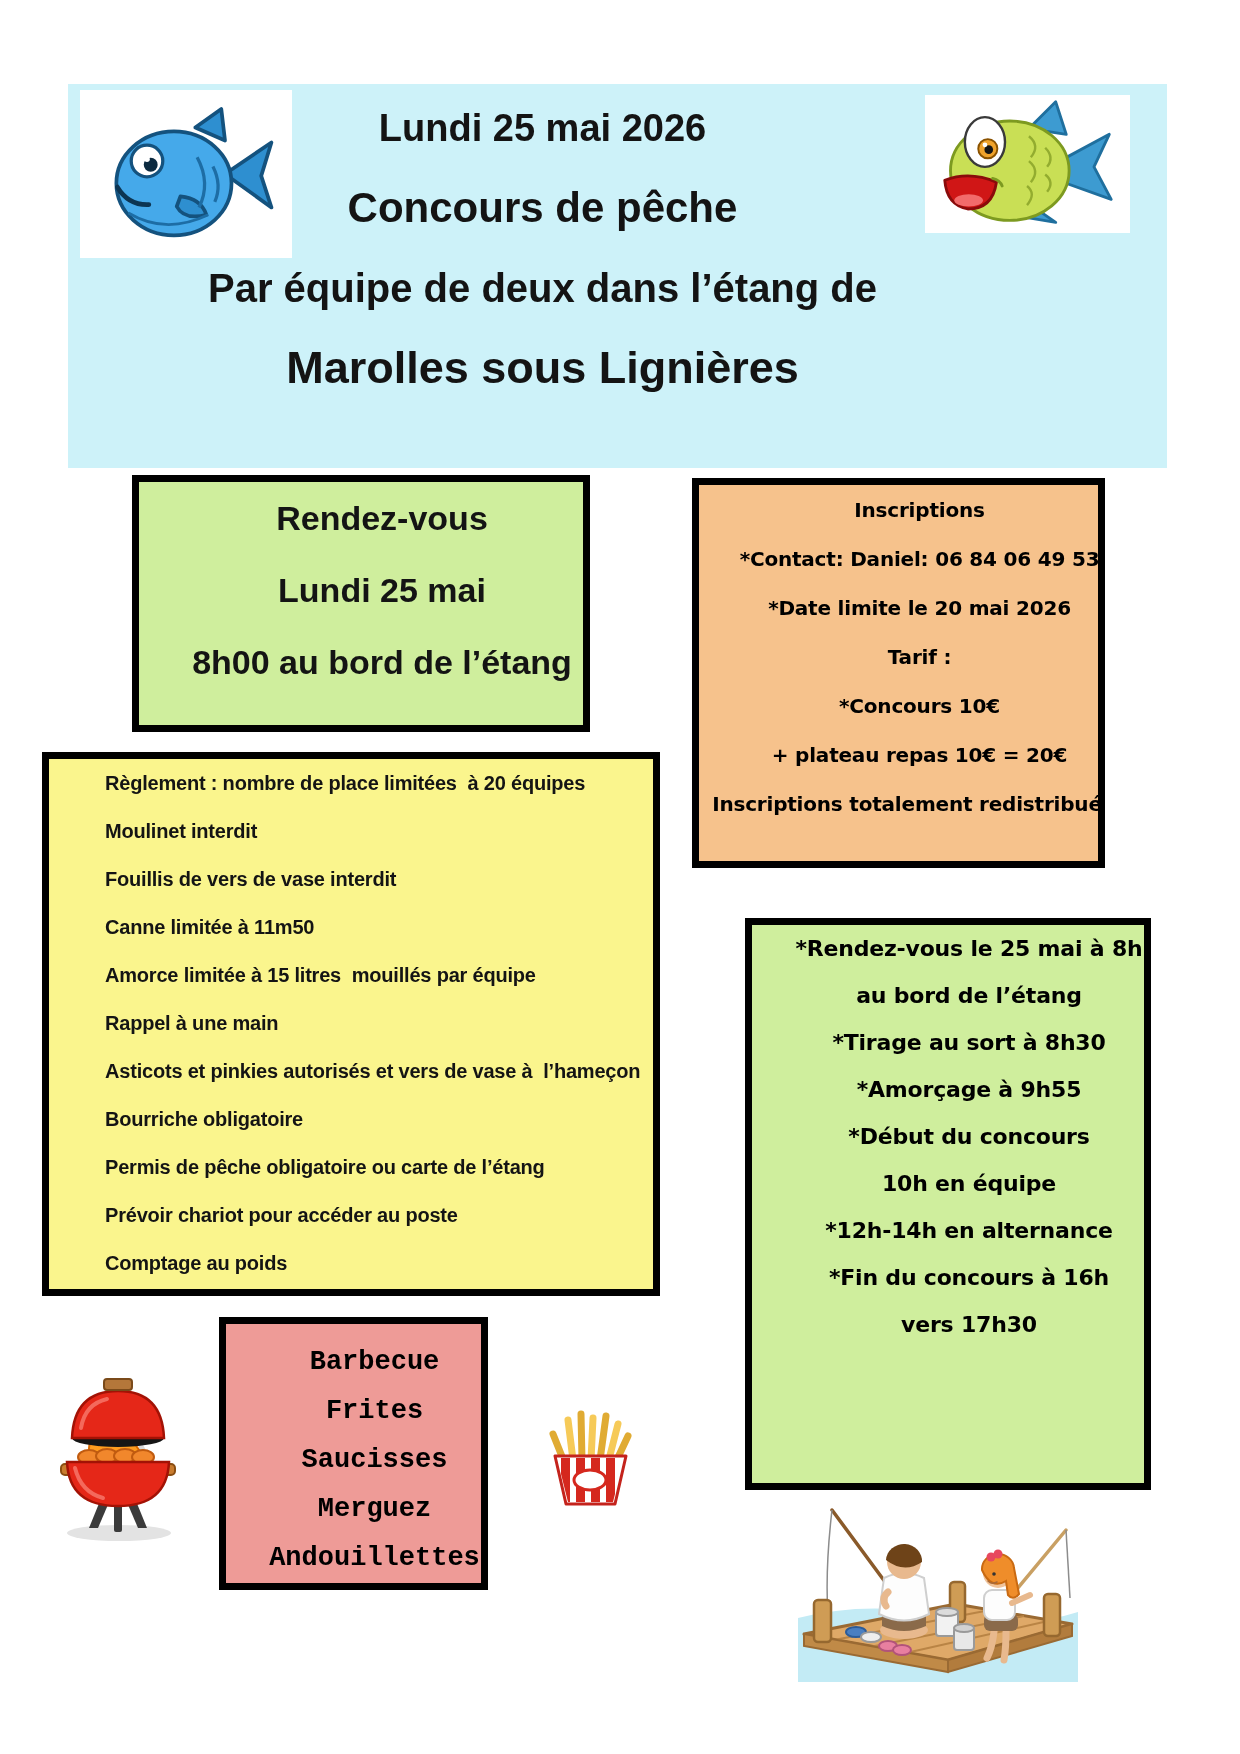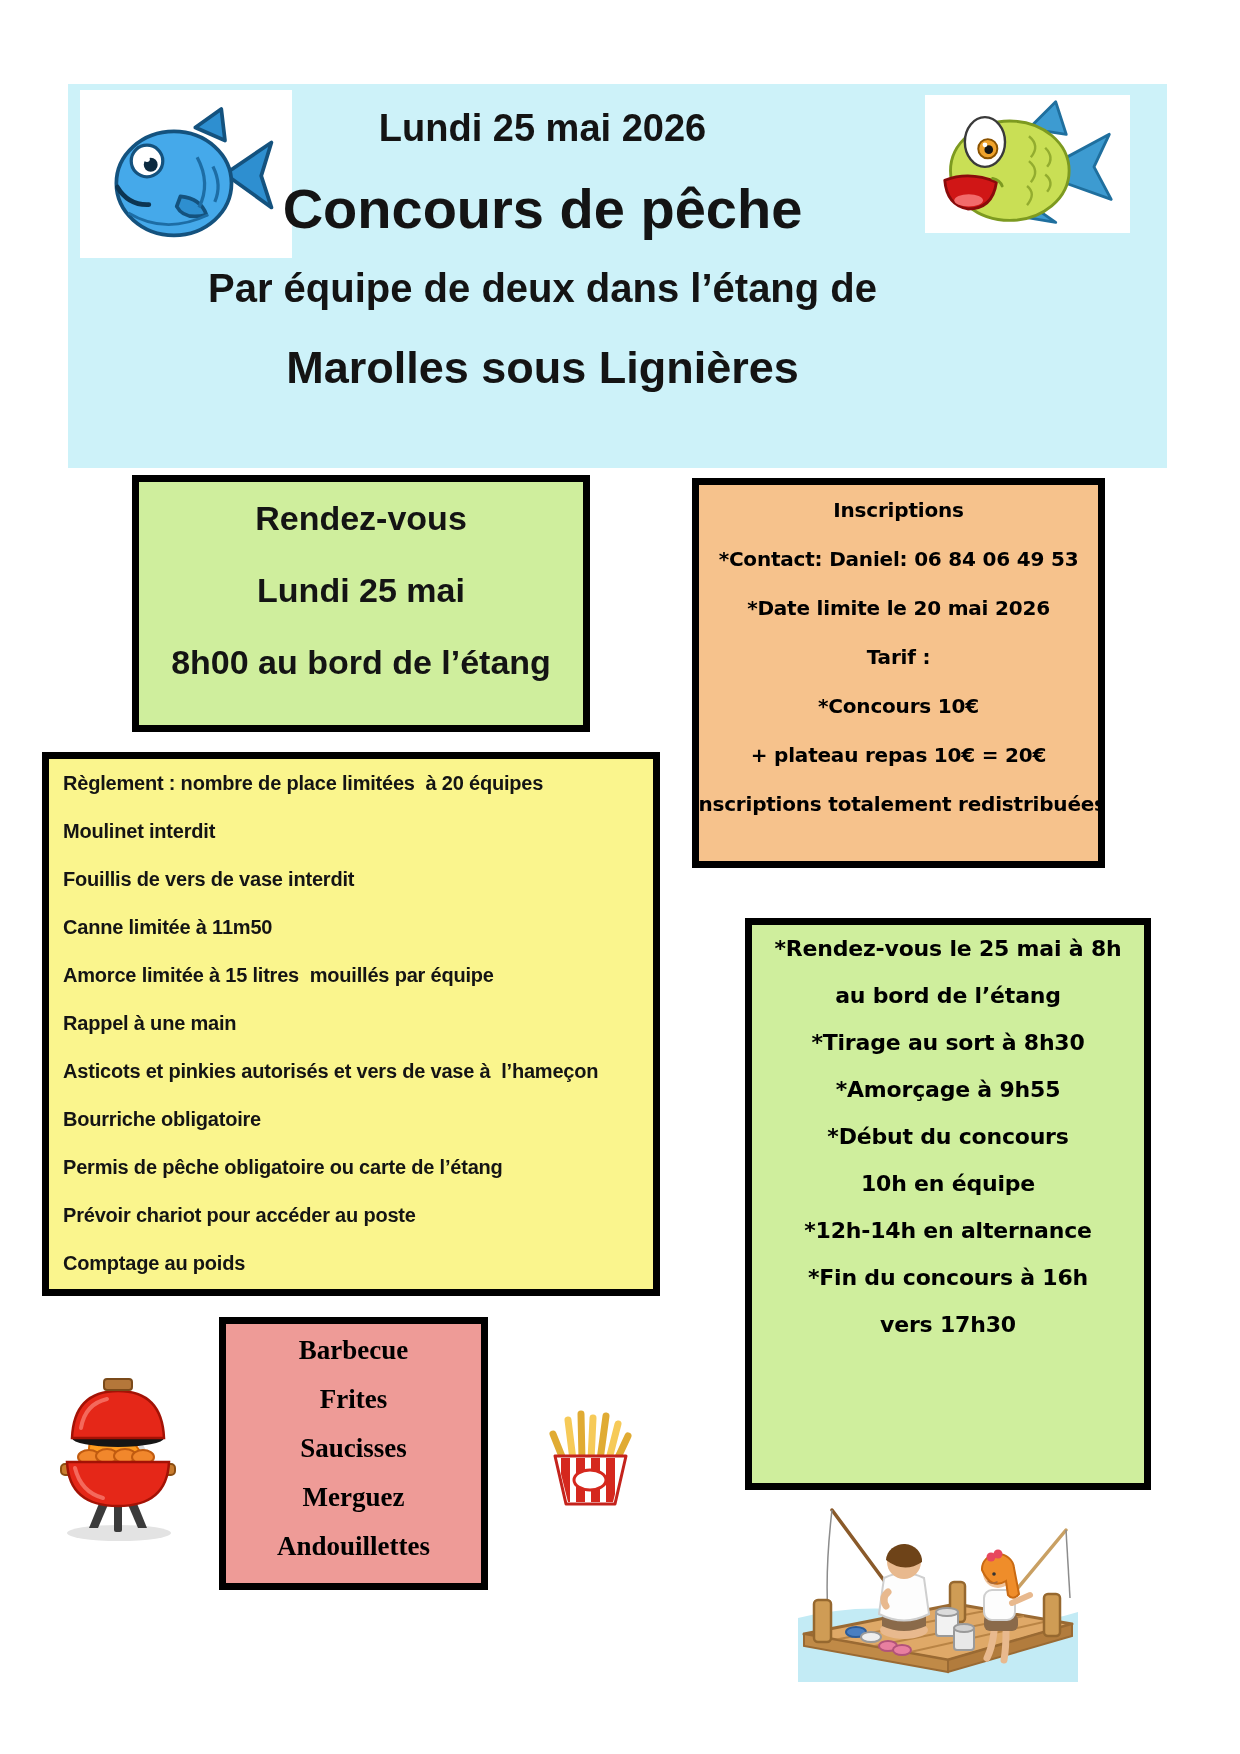--- a/index.html
+++ b/index.html
@@ -13,46 +13,46 @@
   .abs{position:absolute;}
   
   .band{left:68px;top:84px;width:1099px;height:384px;background:var(--header-bg);}
   .fish-frame{position:absolute;background:#ffffff;display:flex;align-items:center;justify-content:center;}
   .fish-left{left:12px;top:6px;width:212px;height:168px;}
   .fish-right{left:857px;top:11px;width:205px;height:138px;}
   .titles{position:absolute;left:10px;right:160px;top:0;bottom:0;padding-top:4px;}
   .t{height:80px;display:flex;align-items:center;justify-content:center;
      font-weight:bold;color:var(--text-dark);white-space:pre;text-align:center;}
   .t1{font-size:38px;}
-  .t2{font-size:56px;}
+  .t2{font-size:42px;}
   .t3{font-size:40px;}
   .t4{font-size:45px;}
   
   .box{position:absolute;border:7px solid var(--border);overflow:hidden;}
   .box .line{display:flex;align-items:center;justify-content:center;
-             font-weight:bold;white-space:pre;color:#000;}
+             font-weight:bold;white-space:pre;color:#000;margin-left:42px;}
   
   .box-rdv{left:132px;top:475px;width:458px;height:257px;background:var(--box-green);}
   .box-rdv .line{height:72px;font-size:34px;color:var(--text-dark);}
   
   .box-insc{left:692px;top:478px;width:413px;height:390px;background:var(--box-orange);
             font-family:"DejaVu Sans",sans-serif;}
   .box-insc .line{height:49px;font-size:20px;letter-spacing:-0.2px;}
   
   .box-regl{left:42px;top:752px;width:618px;height:544px;background:var(--box-yellow);
             padding:0 6px 16px 14px;}
   .box-regl .line{height:48px;justify-content:flex-start;font-size:20px;
                   letter-spacing:-0.2px;color:var(--text-dark);}
   
   .box-sched{left:745px;top:918px;width:406px;height:572px;background:var(--box-green);
              padding-top:0;font-family:"DejaVu Sans",sans-serif;}
   .box-sched .line{height:47px;font-size:22px;letter-spacing:-0.2px;}
   
   .box-menu{left:219px;top:1317px;width:269px;height:273px;background:var(--box-pink);
-            padding-top:2px;font-family:Liberation Serif, serif;}
+            padding-top:13px;font-family:Liberation Mono, monospace;}
   .box-menu .line{height:49px;font-size:27px;}
   
   .img{position:absolute;}
   .img-bbq{left:58px;top:1376px;width:120px;height:168px;}
   .img-fries{left:543px;top:1408px;width:95px;height:100px;}
   .img-kids{left:798px;top:1500px;width:280px;height:182px;}
   svg{display:block;}
 </style>
 </head>
 <body>

